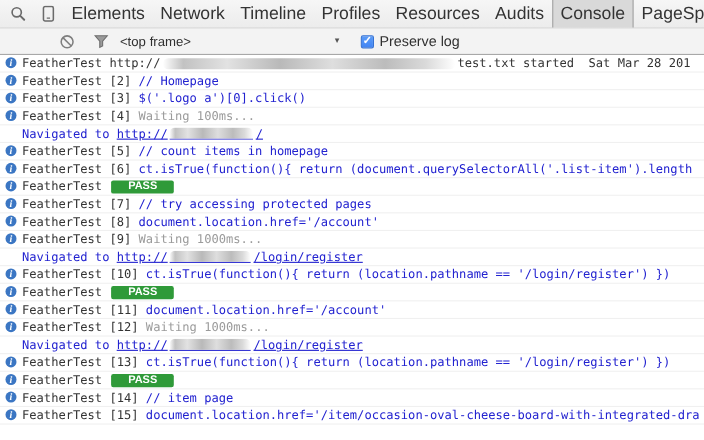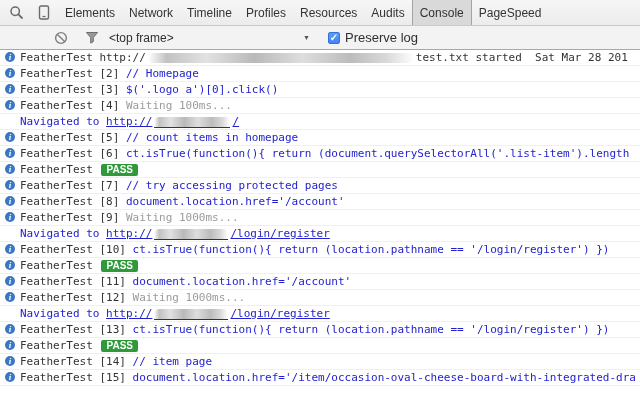--- a/index.html
+++ b/index.html
@@ -13,21 +13,21 @@
     height:26px;box-sizing:border-box;
     background:linear-gradient(#f6f6f6,#ececec);
     border-bottom:1px solid #c9c9c9;
     display:flex;align-items:stretch;
   }
   .tb-icons{display:flex;align-items:center;padding:0 6px 0 8px;gap:12px;}
   .tb-icon{width:16px;height:16px;display:flex;align-items:center;justify-content:center;cursor:pointer;}
   .tabs{display:flex;align-items:stretch;}
   .tab{
     display:flex;align-items:center;padding:6px 7px;
-    font-size:12px;color:#333;cursor:default;white-space:nowrap;
+    font-size:16px;color:#333;cursor:default;white-space:nowrap;
   }
   .tab.selected{
     background:#d9d9d9;
     border-left:1px solid #a3a3a3;border-right:1px solid #a3a3a3;
   }
   
   .ctoolbar{
     height:24px;box-sizing:border-box;
     background:#f3f3f3;border-bottom:1px solid #a8a8a8;
     display:flex;align-items:center;padding-left:45px;
@@ -69,21 +69,21 @@
   .seg-nav{color:#2222d0;}
   .seg-link{color:#2222d0;text-decoration:underline;cursor:pointer;}
   .tri{color:#646464;font-size:8px;cursor:pointer;letter-spacing:2px;}
   .redact{
     display:inline-block;height:10px;border-radius:5px;vertical-align:middle;margin:0 2px;
     background:linear-gradient(90deg,rgba(195,195,195,0),#c2c2c2 7%,#e2e2e2 22%,#b9b9b9 40%,#dedede 58%,#bcbcbc 76%,#dadada 90%,rgba(195,195,195,0));
   }
   .redact.u{border-bottom:1px solid #2222d0;border-radius:5px 5px 0 0;}
   .badge{
     display:inline-block;height:12px;box-sizing:content-box;vertical-align:middle;
-    background:#2f9a39;color:#fff;border-radius:2px;padding:0 5px;margin-left:2px;
+    background:#2f9a39;color:#fff;border-radius:2px;padding:0 15px;margin-left:2px;
     font-family:"Liberation Sans",sans-serif;font-size:10px;line-height:12px;font-weight:bold;
   }
 </style>
 </head>
 <body>
 
 <div class="tabbar">
   <div class="tb-icons">
     <span class="tb-icon">
       <svg width="15" height="15" viewBox="0 0 15 15">

